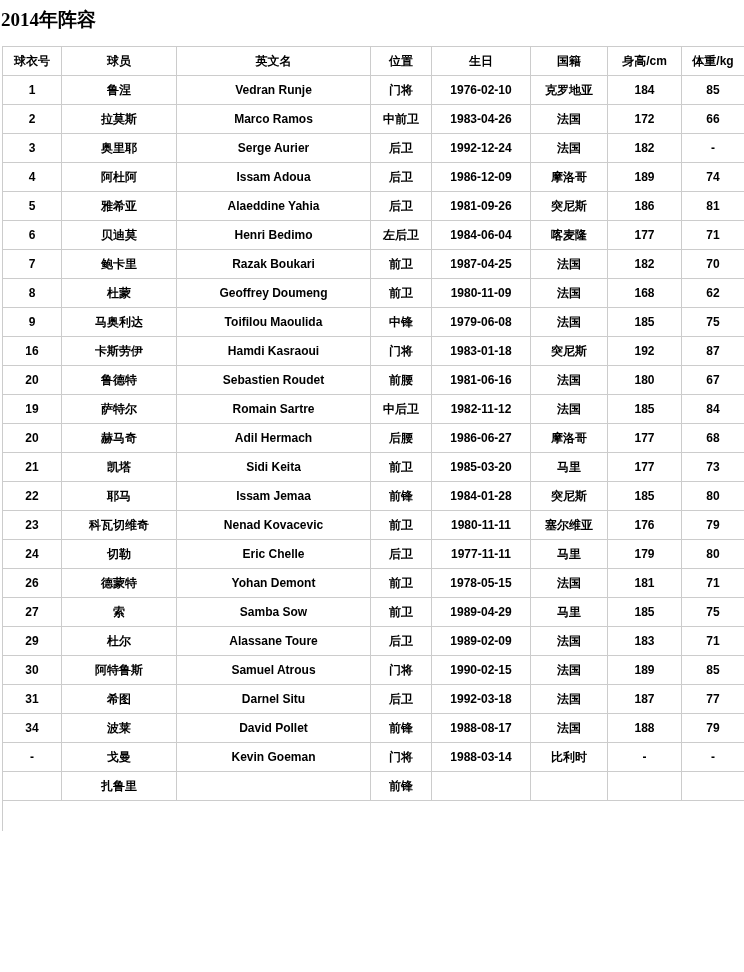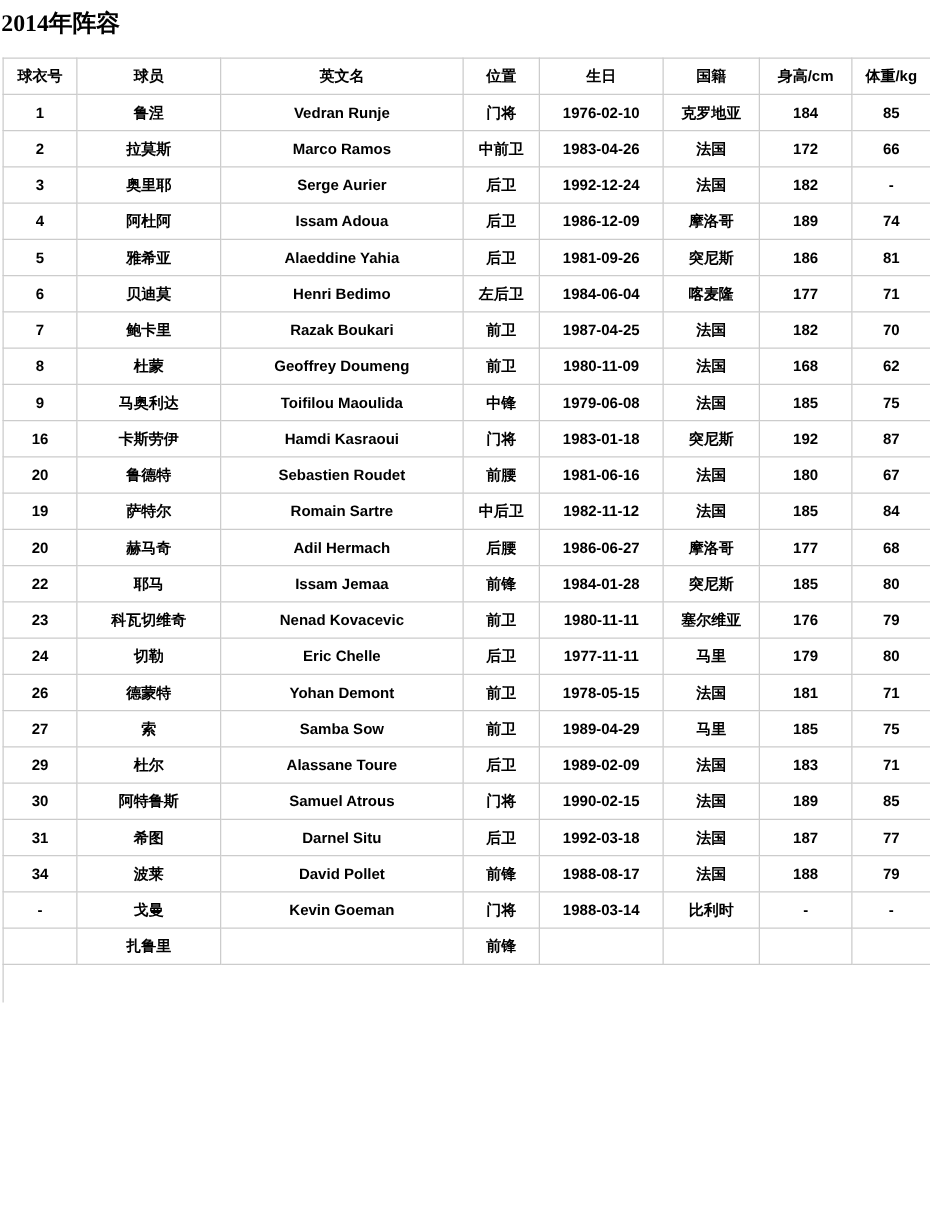--- a/index.html
+++ b/index.html
@@ -203,20 +203,30 @@
         <td>20</td>
         <td>赫马奇</td>
         <td>Adil Hermach</td>
         <td>后腰</td>
         <td>1986-06-27</td>
         <td>摩洛哥</td>
         <td>177</td>
         <td>68</td>
       </tr>
       <tr>
+        <td>21</td>
+        <td>凯塔</td>
+        <td>Sidi Keita</td>
+        <td>前卫</td>
+        <td>1985-03-20</td>
+        <td>马里</td>
+        <td>177</td>
+        <td>73</td>
+      </tr>
+      <tr>
         <td>22</td>
         <td>耶马</td>
         <td>Issam Jemaa</td>
         <td>前锋</td>
         <td>1984-01-28</td>
         <td>突尼斯</td>
         <td>185</td>
         <td>80</td>
       </tr>
       <tr>

